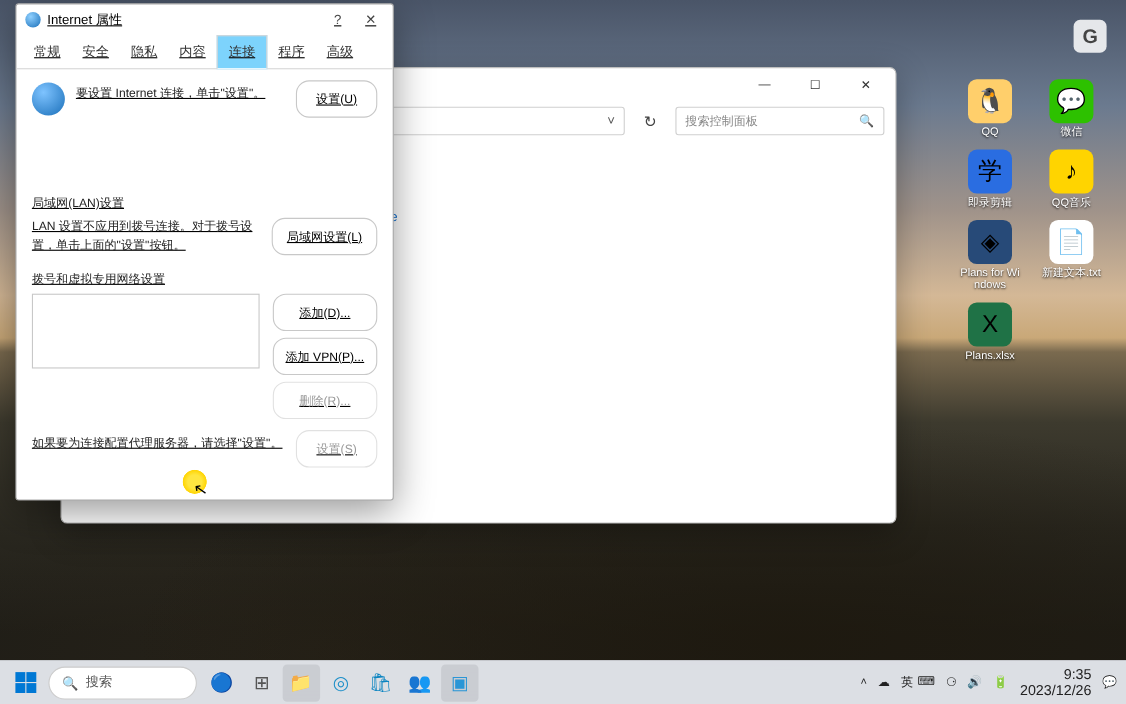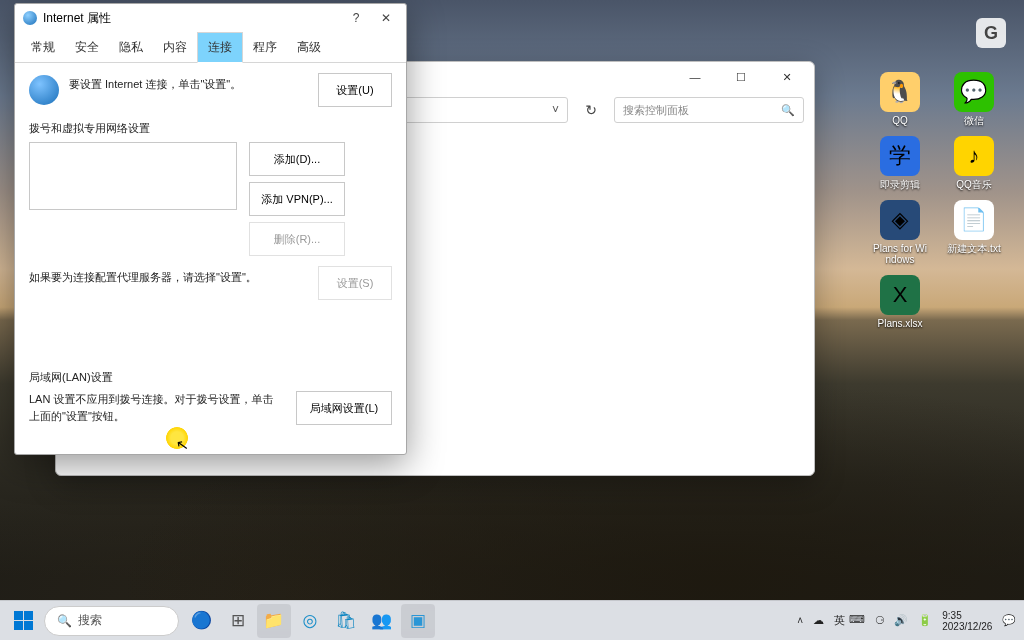--- a/index.html
+++ b/index.html
@@ -43,45 +43,45 @@
   .win-bg .toolbar { height: 36px; display: flex; align-items: center; padding: 0 10px; gap: 10px; }
   .win-bg .addr { flex: 1; height: 26px; border: 1px solid #d0d0d0; border-radius: 3px; display: flex; align-items: center; justify-content: flex-end; padding: 0 8px; gap: 8px; font-size: 12px; color: #555; }
   .win-bg .refresh { width: 26px; height: 26px; display: flex; align-items: center; justify-content: center; font-size: 14px; color: #444; }
   .win-bg .searchbox { width: 190px; height: 26px; border: 1px solid #d0d0d0; border-radius: 3px; display: flex; align-items: center; padding: 0 8px; font-size: 11px; color: #888; }
   .win-bg .searchbox .sico { margin-left: auto; color: #555; }
   .win-bg .content { padding: 24px 30px; font-size: 12px; }
   .win-bg .content a { color: #0066cc; text-decoration: none; margin-right: 18px; }
   .win-bg .content .row2 { margin-top: 20px; }
   
   .dlg {
-    position: absolute; left: 14px; top: 3px; width: 393px; height: 452px;
+    position: absolute; left: 14px; top: 3px; width: 344px; height: 452px;
     background: #fff; border: 1px solid #a7a7a7; border-radius: 3px;
     box-shadow: 0 10px 36px rgba(0,0,0,.4);
-    display: flex; flex-direction: column;
+    display: flex; flex-direction: column; text-decoration: underline;
   }
   .dlg .dlg-titlebar {
     height: 28px; display: flex; align-items: center; padding: 0 8px; font-size: 12px; gap: 6px;
   }
   .dlg .dlg-titlebar .spacer { flex: 1; }
   .dlg .dlg-titlebar .qbtn, .dlg .dlg-titlebar .xbtn { width: 24px; text-align: center; font-size: 12px; color: #444; }
   .dlg .tabs { display: flex; border-bottom: 1px solid #d6d6d6; padding: 0 6px; font-size: 12px; align-items: flex-end; }
   .dlg .tab { padding: 6px 10px; color: #333; cursor: pointer; }
   .dlg .tab.active { border: 1px solid #d6d6d6; border-bottom: 1px solid #fff; margin-bottom: -1px; background: #7dd3fc; }
   .dlg .body { flex: 1; padding: 10px 14px; font-size: 11px; color: #222; }
   .section { margin-bottom: 14px; }
   .sec-row { display: flex; align-items: flex-start; gap: 10px; }
   .globe {
     width: 30px; height: 30px; border-radius: 50%;
     background: radial-gradient(circle at 35% 30%, #7ec3ff, #1a6fb9);
     flex: none; margin-top: 2px;
   }
   .sec-text { flex: 1; padding-top: 4px; }
   .btn {
     height: 24px; min-width: 74px; padding: 16px 10px; font-size: 11px;
-    background: #fff; border: 1px solid #c8c8c8; border-radius: 0;
+    background: #fff; border: 1px solid #c8c8c8; border-radius: 12px;
     display: inline-flex; align-items: center; justify-content: center; cursor: pointer;
   }
   .btn.disabled { color: #9a9a9a; border-color: #e1e1e1; cursor: default; }
   .sec-label { margin: 6px 0 6px 0; }
   .dial-list {
     width: 208px; height: 68px; border: 1px solid #c8c8c8; background: #fff;
   }
   .dial-grid { display: flex; gap: 12px; }
   .dial-buttons { display: flex; flex-direction: column; gap: 6px; width: 96px; }
   .lan-row { display: flex; gap: 12px; align-items: flex-start; margin-top: 4px; }
@@ -114,21 +114,21 @@
     border: 1px solid #ccc; border-radius: 16px; height: 30px; padding: 0 12px; width: 135px;
     font-size: 12px; color: #555;
   }
   .taskbar .tb-icon {
     width: 34px; height: 34px; display: flex; align-items: center; justify-content: center;
     border-radius: 4px; font-size: 17px;
   }
   .taskbar .tb-icon.active { background: rgba(0,0,0,.08); }
   .taskbar .spacer { flex: 1; }
   .tray { display: flex; align-items: center; gap: 10px; font-size: 11px; color: #222; }
-  .tray .clock { text-align: left; line-height: 1.1; font-size: 10px; }
+  .tray .clock { text-align: right; line-height: 1.1; font-size: 13px; }
   .tray .chev { font-size: 10px; }
   .ime { font-size: 11px; display: flex; gap: 4px; }
 </style>
 </head>
 <body>
 
 <div class="desktop">
   <div class="mountain"></div>
 
   <div class="watermark">
@@ -208,44 +208,44 @@
         <div class="tab">程序</div>
         <div class="tab">高级</div>
       </div>
     <div class="body">
 
       <div class="section">
         <div class="sec-row">
           <div class="globe"></div>
           <div class="sec-text">要设置 Internet 连接，单击"设置"。</div>
           <button class="btn">设置(U)</button>
+        </div>
+      </div>
+
+      <div class="section" style="margin-top:70px">
+        <div class="sec-label">局域网(LAN)设置</div>
+        <div class="lan-row">
+          <div class="lan-text">LAN 设置不应用到拨号连接。对于拨号设置，单击上面的"设置"按钮。</div>
+          <button class="btn" style="min-width:96px">局域网设置(L)</button>
         </div>
       </div>
 
       <div class="section">
         <div class="sec-label">拨号和虚拟专用网络设置</div>
         <div class="dial-grid">
           <div class="dial-list"></div>
           <div class="dial-buttons">
             <button class="btn">添加(D)...</button>
             <button class="btn">添加 VPN(P)...</button>
             <button class="btn disabled">删除(R)...</button>
           </div>
         </div>
         <div class="sec-row" style="margin-top:10px">
           <div class="sec-text">如果要为连接配置代理服务器，请选择"设置"。</div>
           <button class="btn disabled">设置(S)</button>
-        </div>
-      </div>
-
-      <div class="section" style="margin-top:70px">
-        <div class="sec-label">局域网(LAN)设置</div>
-        <div class="lan-row">
-          <div class="lan-text">LAN 设置不应用到拨号连接。对于拨号设置，单击上面的"设置"按钮。</div>
-          <button class="btn" style="min-width:96px">局域网设置(L)</button>
         </div>
       </div>
 
     </div>
   </div>
 
   <div class="cursor-highlight" style="left:166px; top:427px;"></div>
   <div class="cursor-arrow" style="left:176px; top:436px;">↖</div>
 
   <div class="taskbar">

